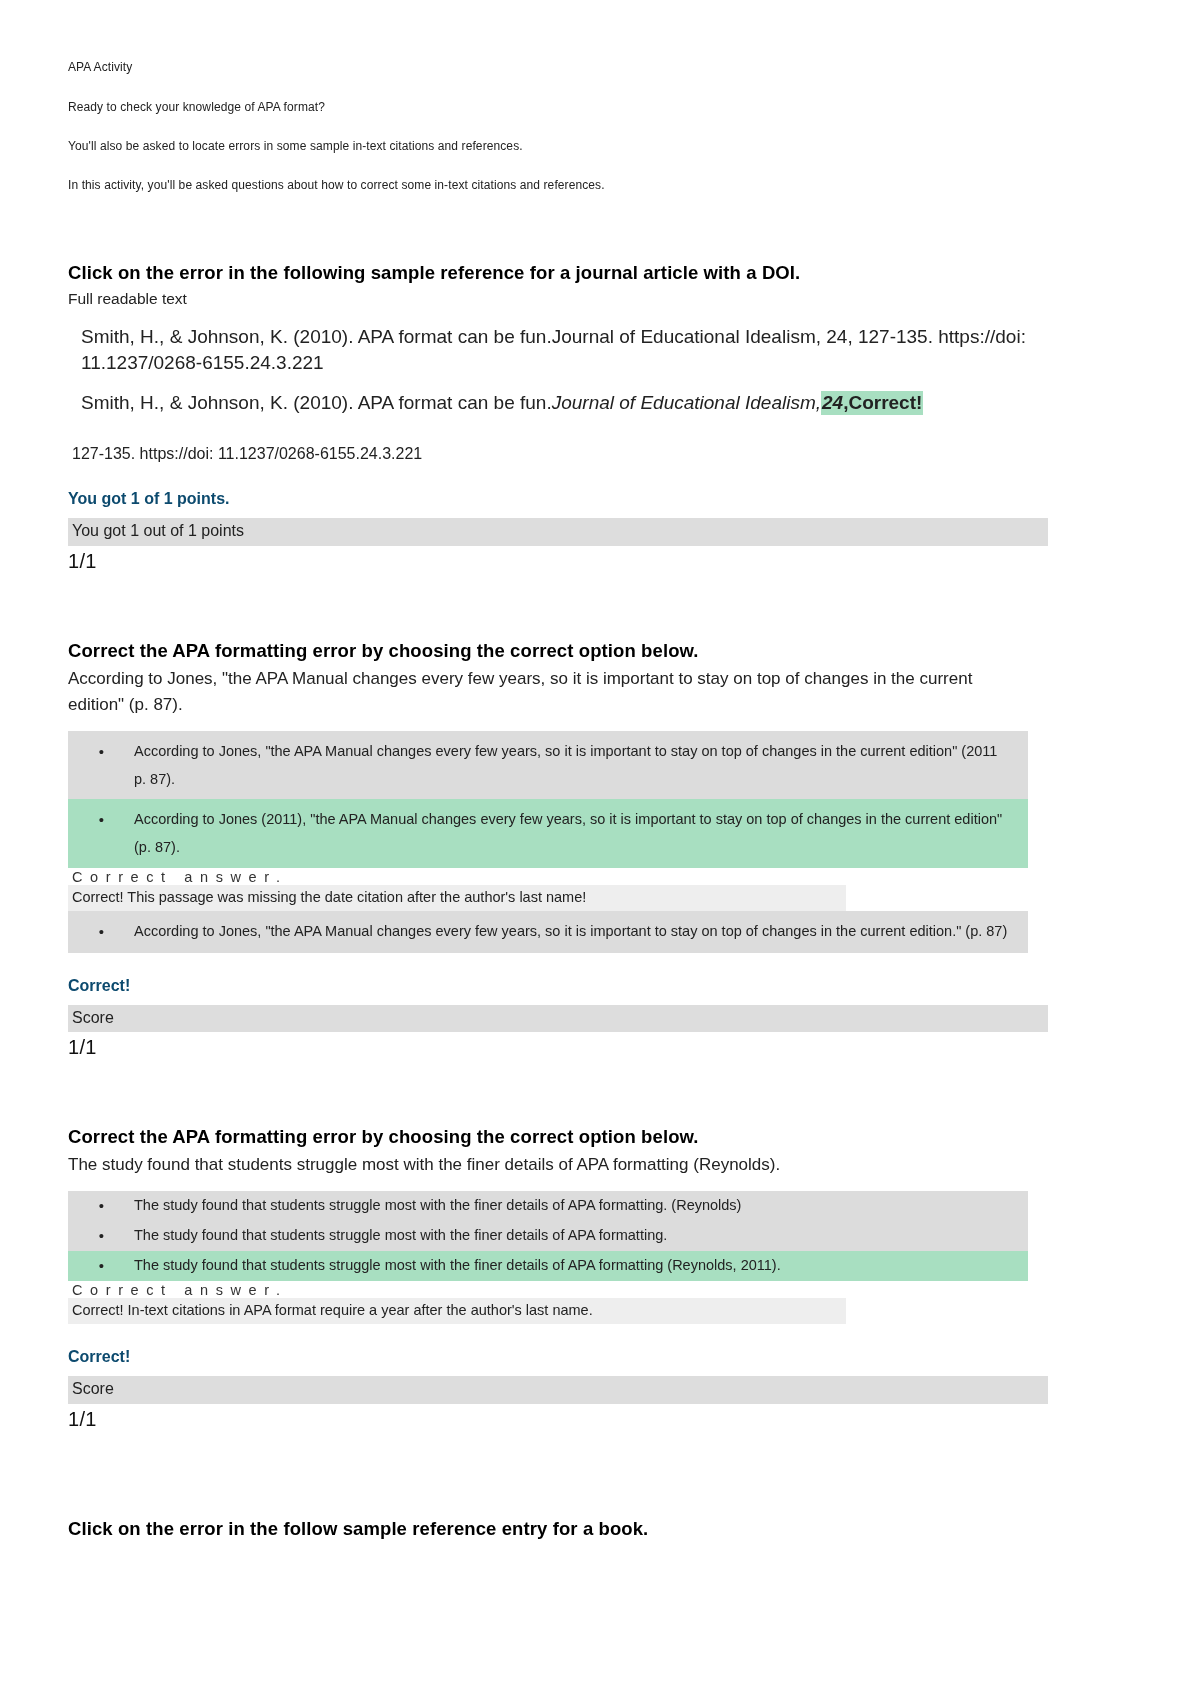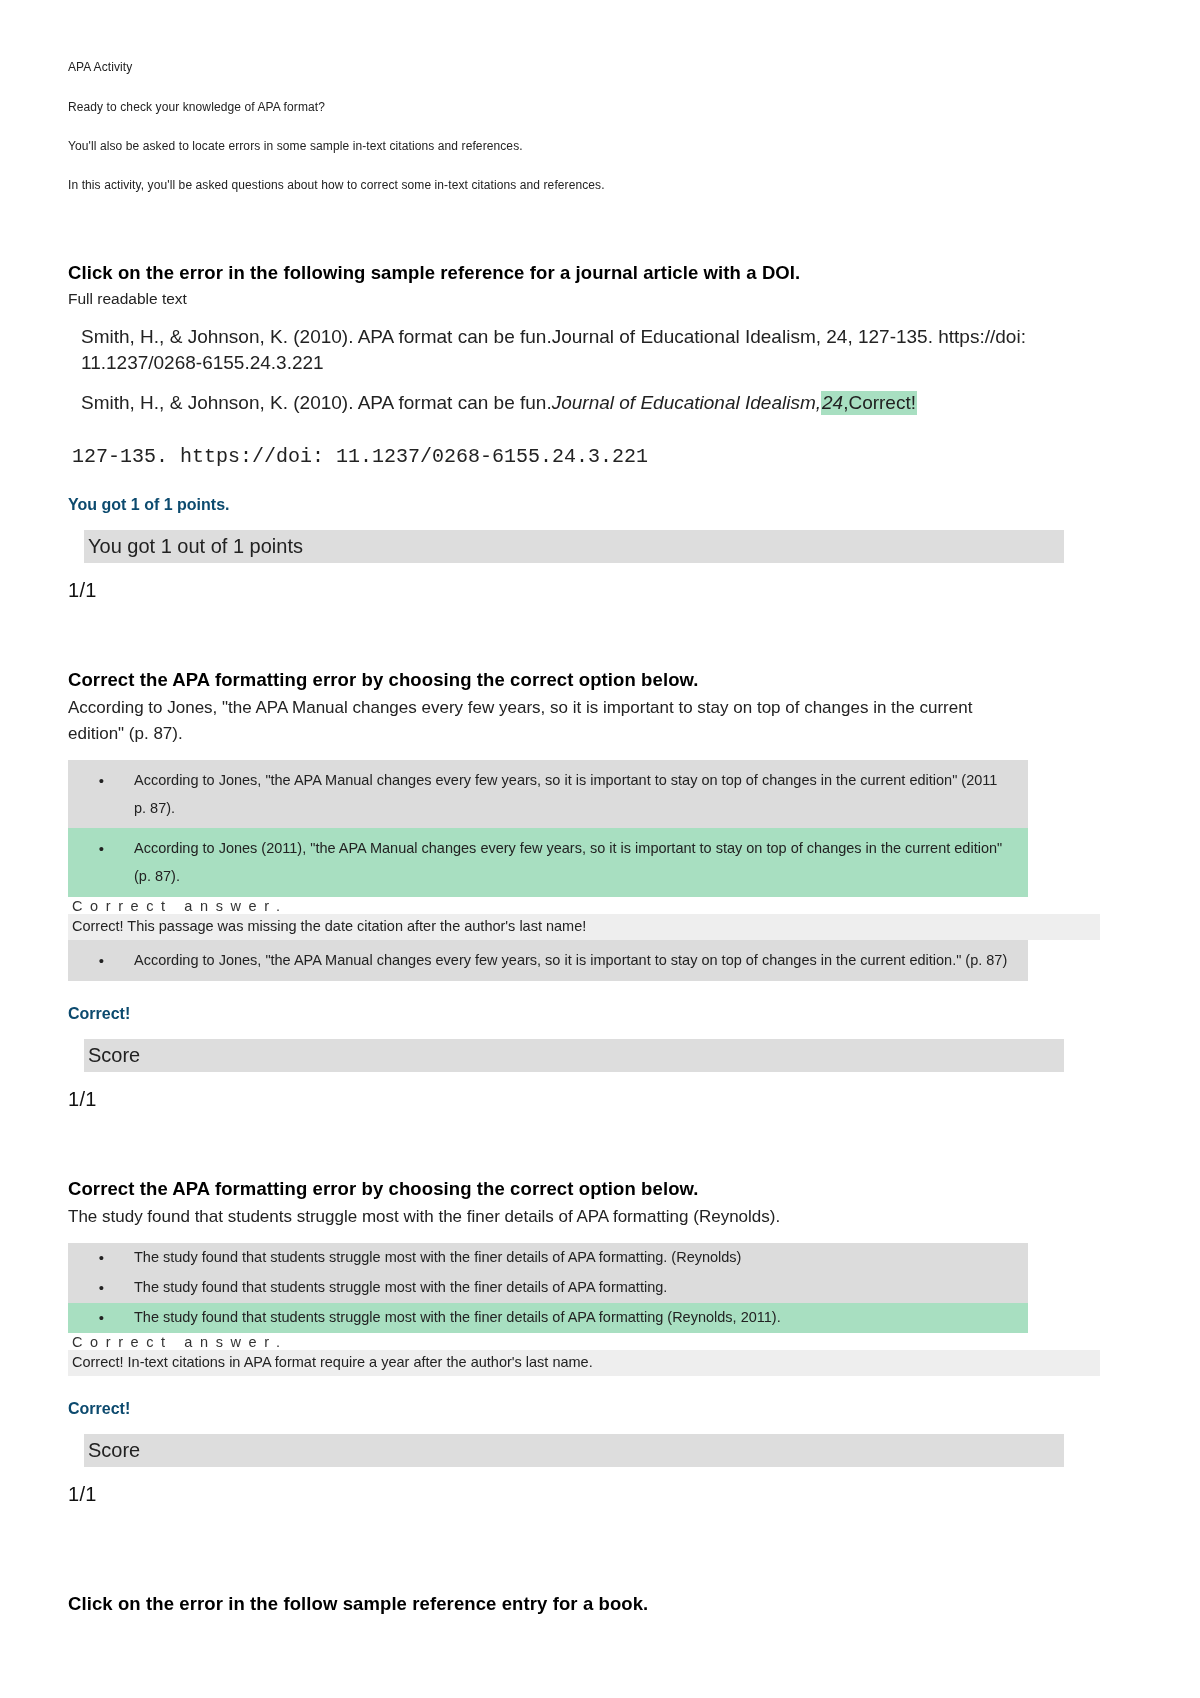--- a/index.html
+++ b/index.html
@@ -59,46 +59,46 @@
     max-width: 940px;
   }
   .ref-line {
     font-size: 19px;
     color: #222;
     line-height: 1.42;
     margin: 13px;
   }
   .ref-line.wrap { max-width: 1070px; }
   .ref-cont {
-    font-size: 20px;
+    font-size: 16px;
     color: #222;
     line-height: 1.42;
     margin: 26px 0 0 0;
     padding-left: 4px;
-    font-family: Liberation Mono, monospace;
   }
   .ital { font-style: italic; }
   .mark {
     background: #a8dfc1;
     padding: 1px 1px 2px 1px;
+    font-weight: bold;
   }
 
   
   .feedback-blue {
     color: #0c4a6e;
     font-weight: bold;
     font-size: 16px;
     margin: 24px 0 10px 0;
   }
   .score-bar {
     background: #dddddd;
     color: #222;
-    font-size: 20px;
+    font-size: 16px;
     padding: 3px 4px 4px 4px;
-    margin: 16px;
+    margin: 0;
     width: 980px;
     box-sizing: border-box;
     line-height: 1.3;
   }
   .score-value {
     font-size: 20px;
     color: #111;
     margin: 4px 0 0 0;
     font-weight: normal;
     letter-spacing: 0.3px;
@@ -142,21 +142,21 @@
     padding: 1px 0 0 4px;
     white-space: pre;
     font-family: "Liberation Sans", sans-serif;
   }
   .explain-bar {
     background: #eeeeee;
     font-size: 14.5px;
     color: #222;
     padding: 3px 4px 4px 4px;
     margin: 0;
-    width: 1032px;
+    width: 778px;
     box-sizing: border-box;
     line-height: 1.35;
   }
 </style>
 </head>
 <body>
 
 <div class="page">
 
   <p class="intro-line">APA Activity</p>

